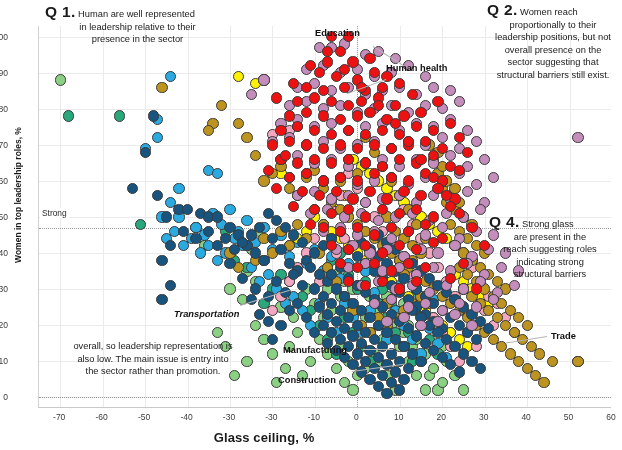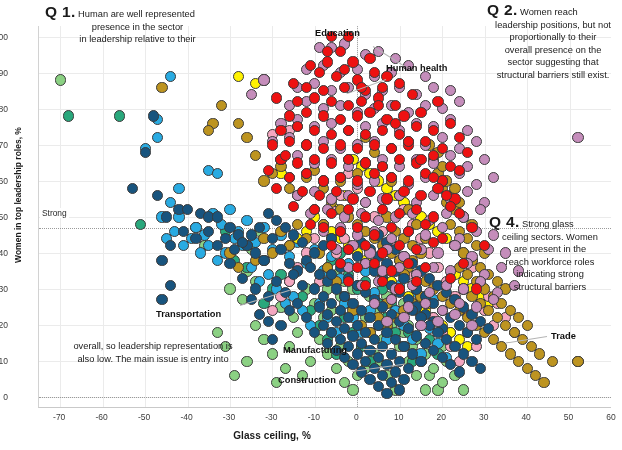--- a/index.html
+++ b/index.html
@@ -23,21 +23,21 @@
   
   .pt{position:absolute;border-radius:50%;border:1px solid #3a3a3a;
       box-sizing:border-box;}
 
   
   .ytick{position:absolute;right:614px;width:34px;text-align:right;
          font-size:8.5px;color:#3b3b3b;}
   .xtick{position:absolute;top:412px;width:40px;text-align:center;
          font-size:8.5px;color:#3b3b3b;}
   #xlabel{position:absolute;left:0;top:430px;width:528px;text-align:center;
-          font-size:10px;font-weight:bold;color:#1a1a1a;letter-spacing:.1px;padding-left:8px;}
+          font-size:13px;font-weight:bold;color:#1a1a1a;letter-spacing:.1px;}
   #ylabel{position:absolute;left:-92px;top:190px;width:220px;text-align:center;
           font-size:8.5px;font-weight:bold;color:#1a1a1a;
           transform:rotate(-90deg);transform-origin:center;}
 
   
   .quad{position:absolute;font-size:9.3px;line-height:12.6px;color:#1a1a1a;}
   .quad .qnum{font-size:15.5px;font-weight:bold;letter-spacing:.3px;}
   #q1{left:45px;top:6px;width:185px;text-align:center;}
   #q2{left:487px;top:4px;width:132px;text-align:center;}
   #q3{left:42px;top:340px;width:222px;text-align:center;}
@@ -1012,43 +1012,43 @@
       <div class="pt" title="Education" style="left: 232.089px; top: 156.57px; width: 11.2px; height: 11.2px; background: rgb(238, 17, 17);"></div>
     </div>
 
   <div id="avg-label" style="z-index: 21;">Strong</div>
 
   <div id="ylabel">Women in top leadership roles, %</div>
   <div id="xlabel">Glass ceiling, %</div>
 
   <div class="quad" id="q1" style="z-index: 20; position: absolute;">
     <div class="qline1"><span class="qnum">Q 1.</span><span> Human are well represented</span></div>
+    <div>in leadership relative to their</div>
     <div>presence in the sector</div>
-    <div>in leadership relative to their</div>
   </div>
 
   <div class="quad" id="q2" style="z-index: 20; position: absolute;">
     <div class="qline1"><span class="qnum">Q 2.</span><span> Women reach</span></div>
+    <div>proportionally to their</div>
     <div>leadership positions, but not</div>
-    <div>proportionally to their</div>
     <div>overall presence on the</div>
     <div>sector suggesting that</div>
     <div>structural barriers still exist.</div>
   </div>
 
   <div class="quad" id="q3" style="z-index: 20; position: absolute;">
     <div>overall, so leadership representation is</div>
     <div>also low. The main issue is entry into</div>
+    <div>the sector rather than promotion.</div>
   </div>
 
   <div class="quad" id="q4" style="z-index: 20; position: absolute;">
     <div class="qline1"><span class="qnum">Q 4.</span><span> Strong glass</span></div>
-    <div>ceiling sectors. Women</div>
     <div>are present in the</div>
-    <div>reach workforce roles</div>
+    <div>reach suggesting roles</div>
     <div>indicating strong</div>
     <div>structural barriers</div>
   </div>
 
 <div class="ytick" style="top: 392.189px;">0</div>
     <div class="ytick" style="top: 356.151px;">10</div>
     <div class="ytick" style="top: 320.113px;">20</div>
     <div class="ytick" style="top: 284.075px;">30</div>
     <div class="ytick" style="top: 248.038px;">40</div>
     <div class="ytick" style="top: 212px;">50</div>
@@ -1068,21 +1068,21 @@
     <div class="xtick" style="left: 378.778px;">10</div>
     <div class="xtick" style="left: 421.222px;">20</div>
     <div class="xtick" style="left: 463.667px;">30</div>
     <div class="xtick" style="left: 506.111px;">40</div>
     <div class="xtick" style="left: 548.556px;">50</div>
     <div class="xtick" style="left: 591px;">60</div>
     <div class="series-label" style="left: 315px; top: 28px;">Education</div>
     <div class="leader" style="left: 373px; top: 46px; width: 44px; transform: rotate(32deg);"></div>
     <div class="series-label" style="left: 386px; top: 63px;">Human health</div>
     <div class="leader" style="left: 386px; top: 79px; width: 42px; transform: rotate(160deg);"></div>
-    <div class="series-label" style="left: 156px; top: 309px;">Transportation</div>
+    <div class="series-label" style="left: 174px; top: 309px; font-style: italic;">Transportation</div>
     <div class="leader" style="left: 240px; top: 305px; width: 52px; transform: rotate(-17deg);"></div>
     <div class="series-label" style="left: 283px; top: 345px;">Manufacturing</div>
     <div class="leader" style="left: 363px; top: 349px; width: 30px; transform: rotate(0deg);"></div>
     <div class="series-label" style="left: 278px; top: 375px;">Construction</div>
     <div class="leader" style="left: 352px; top: 371px; width: 54px; transform: rotate(-8deg);"></div>
     <div class="series-label" style="left: 551px; top: 331px;">Trade</div>
     <div class="leader" style="left: 547px; top: 336px; width: 42px; transform: rotate(171deg);"></div>
   </div>
 
 </body></html>

